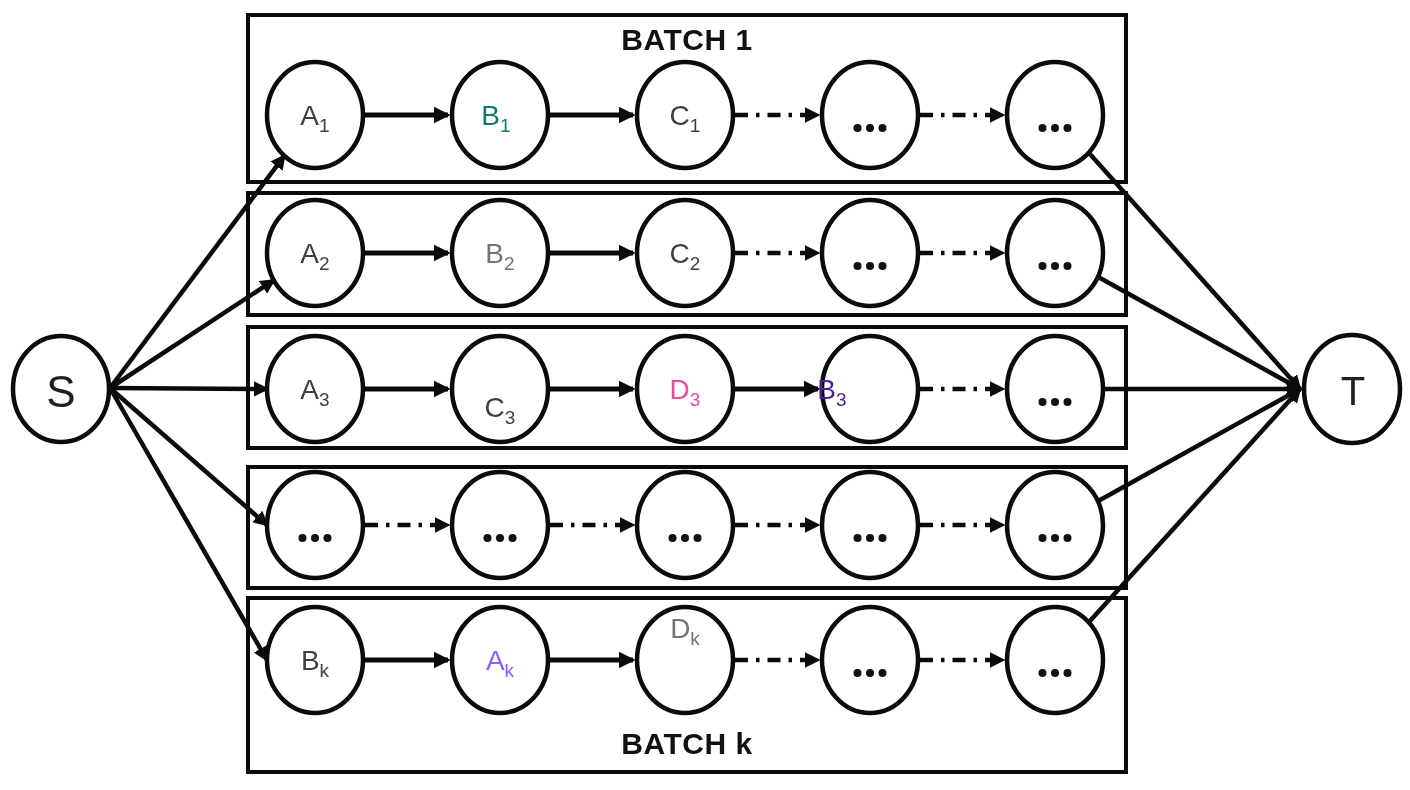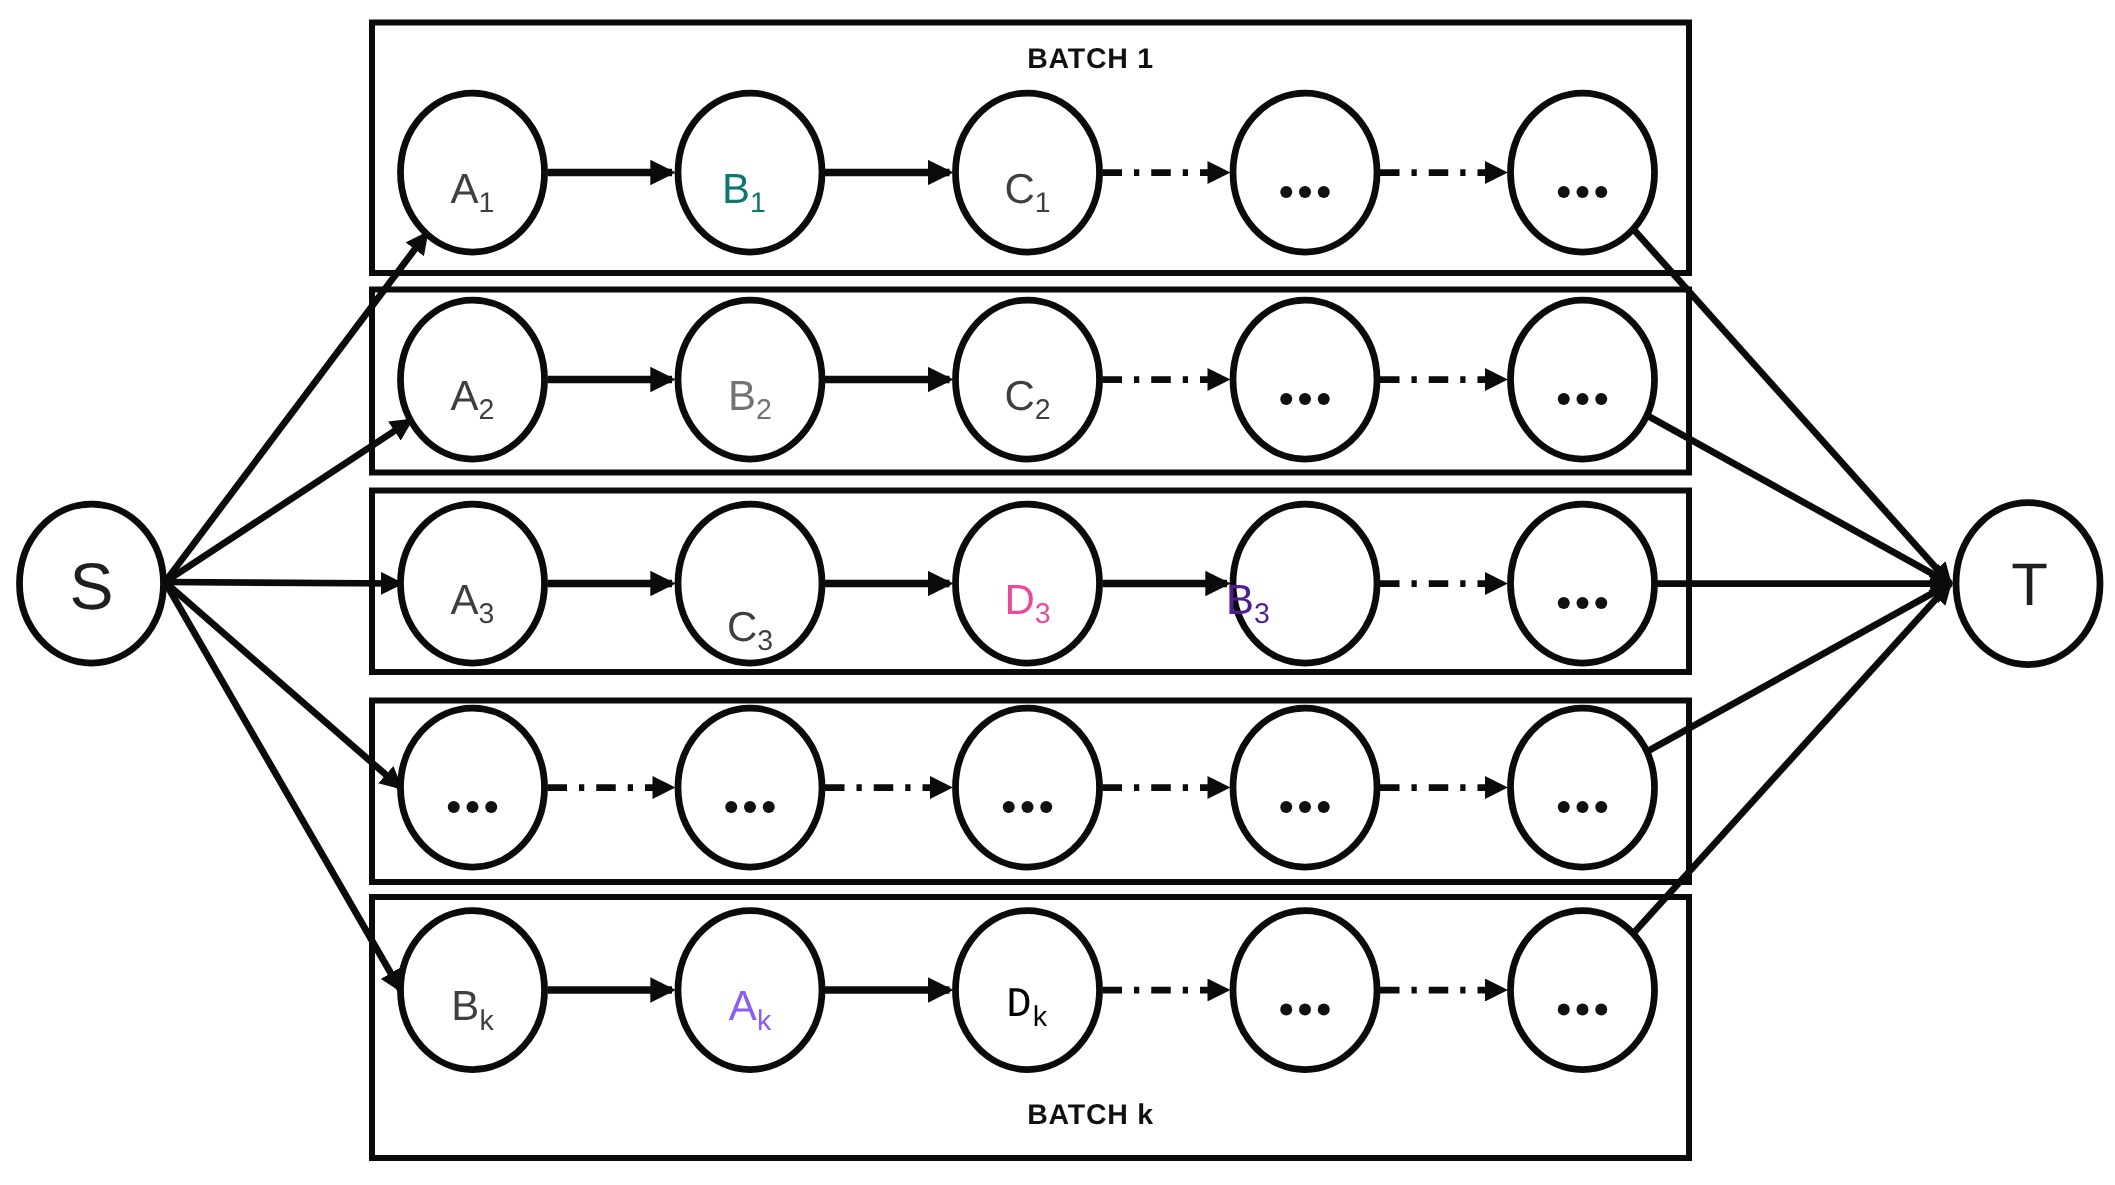--- a/index.html
+++ b/index.html
@@ -16,42 +16,40 @@
     overflow: hidden;
   }
   .stage svg {
     position: absolute;
     left: 0;
     top: 0;
   }
   .batch-label {
     position: absolute;
     transform: translate(-50%, -50%);
-    font-size: 19px;
+    font-size: 30px;
     font-weight: bold;
     color: #111111;
     white-space: nowrap;
     letter-spacing: 0.5px;
-    margin-left: 40px;
   }
   .terminal-label {
     position: absolute;
     transform: translate(-50%, -50%);
     font-size: 44px;
     color: #1f1f1f;
     white-space: nowrap;
   }
   .terminal-label.sink { font-size: 40px; }
   .node-label {
     position: absolute;
     transform: translate(-50%, -50%);
     font-size: 28px;
     color: #3f3f3f;
     white-space: nowrap;
-    margin-top: 10px;
   }
   .node-label sub {
     font-size: 19px;
     line-height: 0;
   }
 </style>
 </head>
 <body>
 
 <div class="stage">
@@ -167,21 +165,21 @@
       <div class="node-label" style="left: 685px; top: 116px; color: rgb(63, 63, 63); text-align: center;"><span>C</span><sub>1</sub></div>
       <div class="node-label" style="left: 315px; top: 254px; color: rgb(63, 63, 63);"><span>A</span><sub>2</sub></div>
       <div class="node-label" style="left: 500px; top: 254px; color: #737373;"><span>B</span><sub>2</sub></div>
       <div class="node-label" style="left: 685px; top: 254px; color: rgb(63, 63, 63);"><span>C</span><sub>2</sub></div>
       <div class="node-label" style="left: 315px; top: 390px; color: rgb(63, 63, 63);"><span>A</span><sub>3</sub></div>
       <div class="node-label" style="left: 500px; top: 408px; color: rgb(63, 63, 63);"><span>C</span><sub>3</sub></div>
       <div class="node-label" style="left: 685px; top: 390px; color: #ec4899;"><span>D</span><sub>3</sub></div>
       <div class="node-label" style="left: 832px; top: 390px; color: #4c1d95;"><span>B</span><sub>3</sub></div>
       <div class="node-label" style="left: 315px; top: 661px; color: rgb(63, 63, 63);"><span>B</span><sub>k</sub></div>
       <div class="node-label" style="left: 500px; top: 661px; color: #8b5cf6;"><span>A</span><sub>k</sub></div>
-      <div class="node-label" style="left: 685px; top: 661px; color: #000000; font-family: Liberation Mono, monospace;"><span>D</span><sub>k</sub></div>
+      <div class="node-label" style="left: 685px; top: 629px; color: #737373;"><span>D</span><sub>k</sub></div>
     </div>
 
   <div class="batch-label" style="left:687px; top:40px;">BATCH 1</div>
 
   <div class="batch-label" style="left:687px; top:744px;">BATCH k</div>
 
   <div class="terminal-label" style="left:61px; top:392px;">S</div>
 
   <div class="terminal-label sink" style="left:1353px; top:391px;">T</div>
 </div>

